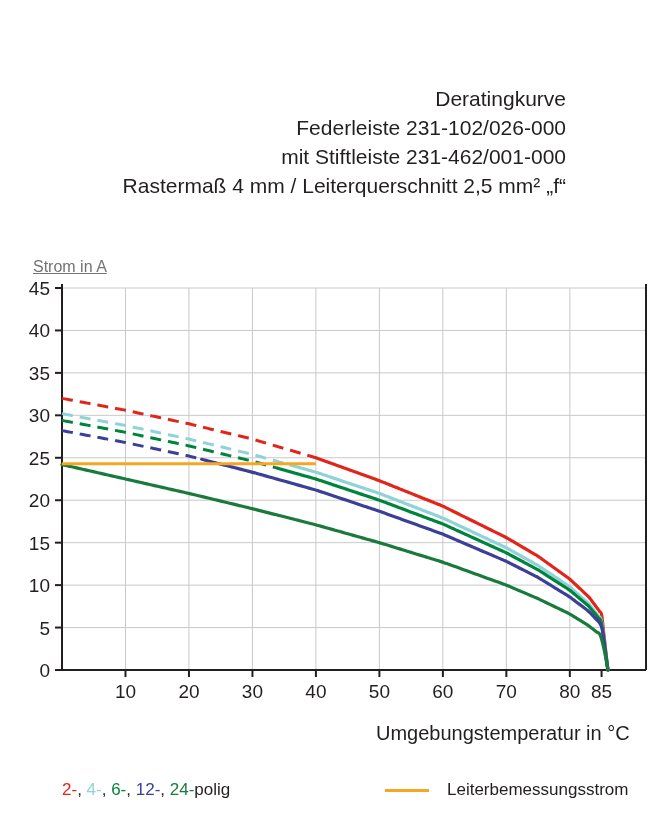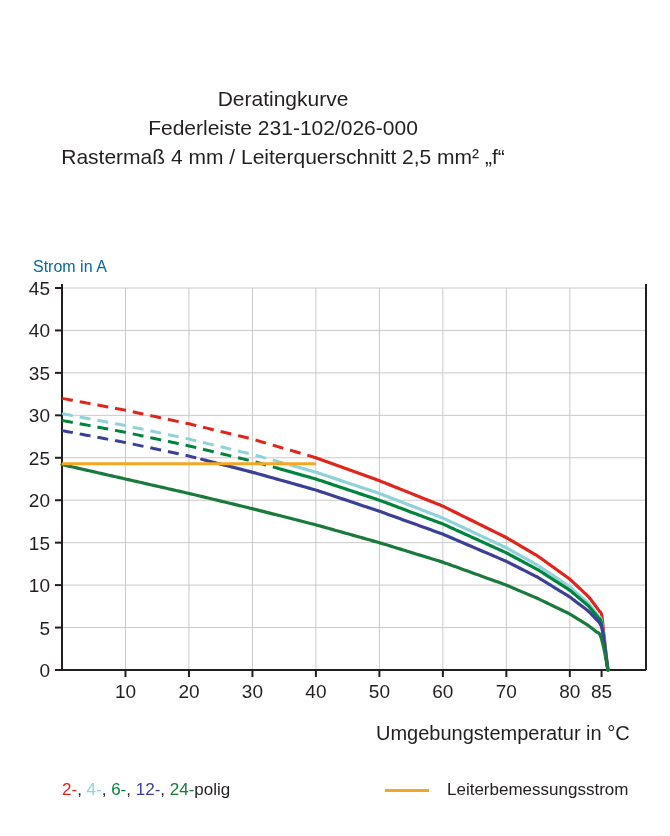--- a/index.html
+++ b/index.html
@@ -18,35 +18,36 @@
   #page {
     position: relative;
     width: 670px;
     height: 836px;
   }
   .title-block {
     position: absolute;
     left: 0;
     top: 84px;
     width: 566px;
-    text-align: center;
+    text-align: right;
     font-size: 21px;
     line-height: 29px;
     color: #231f20;
   }
   .title-line {
     display: block;
     white-space: nowrap;
   }
   .axis-label-y {
     position: absolute;
     left: 33px;
     top: 258px;
     font-size: 16px;
-    color: #0369a1;
+    color: #737373;
+    text-decoration: underline;
   }
   .axis-label-x {
     position: absolute;
     left: 376px;
     top: 722px;
     font-size: 20px;
     color: #231f20;
   }
   #plot-area {
     position: absolute;
@@ -96,20 +97,21 @@
   }
 </style>
 </head>
 <body>
 
 <div id="page">
 
   <div class="title-block">
     <span class="title-line">Deratingkurve</span>
     <span class="title-line">Federleiste 231-102/026-000</span>
+    <span class="title-line">mit Stiftleiste 231-462/001-000</span>
     <span class="title-line">Rastermaß 4 mm / Leiterquerschnitt 2,5 mm² „f“</span>
   </div>
 
   <div class="axis-label-y">Strom in A</div>
   <div class="axis-label-x">Umgebungstemperatur in °C</div>
 
   <svg id="plot-area" width="670" height="430" viewBox="0 0 670 430">
     <g id="grid-layer">
         <line x1="62" y1="357.55555555555554" x2="646" y2="357.55555555555554" stroke="#c9c9c9" stroke-width="1"></line>
         <line x1="62" y1="315.1111111111111" x2="646" y2="315.1111111111111" stroke="#c9c9c9" stroke-width="1"></line>

